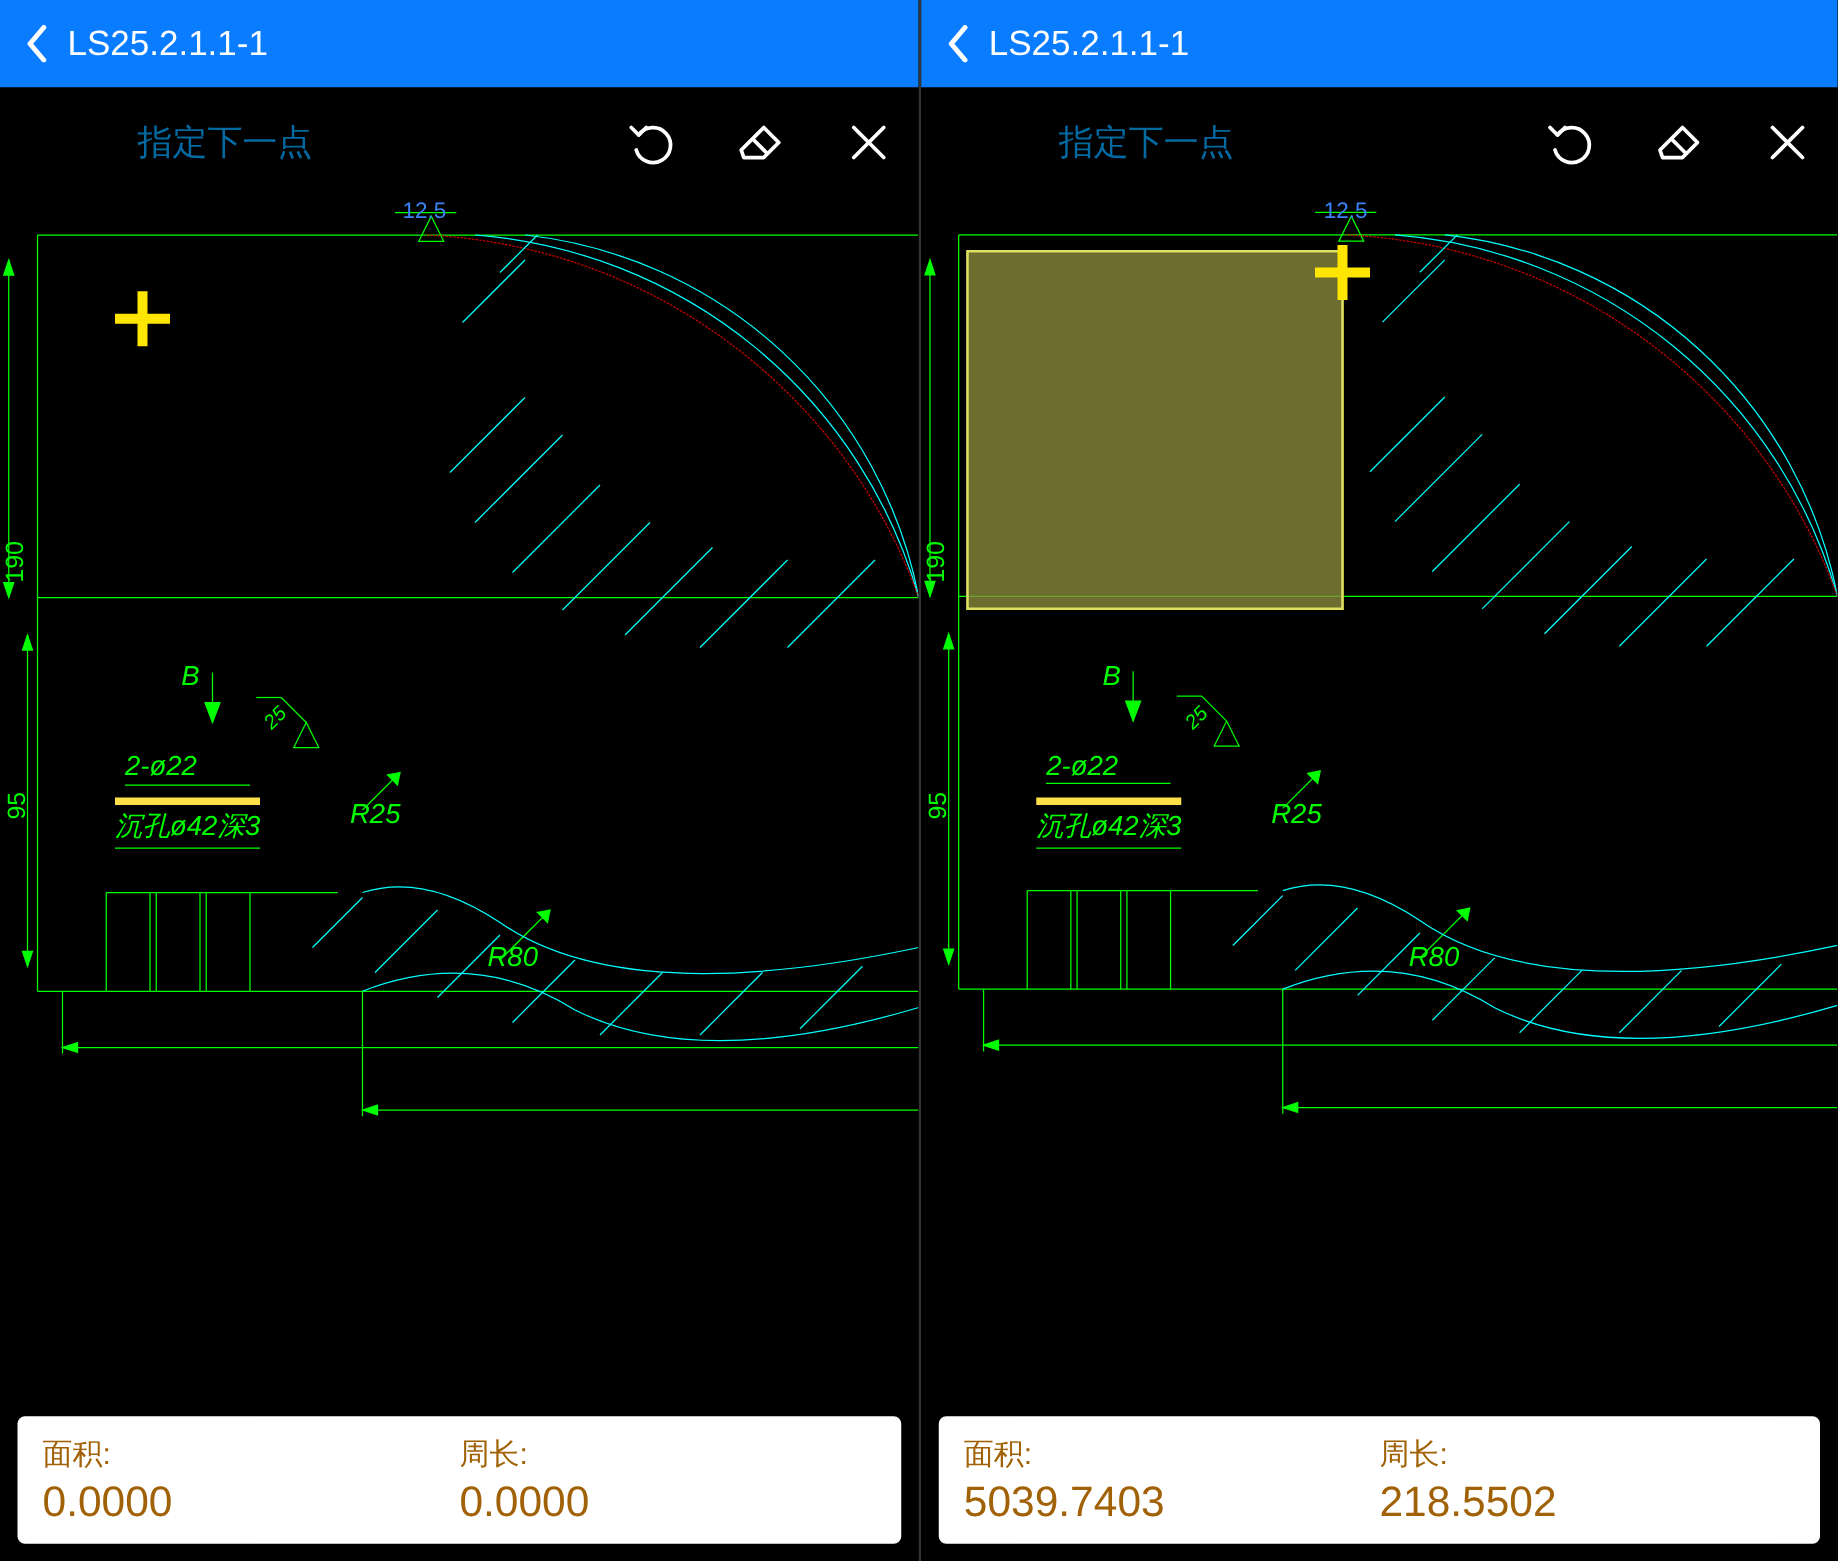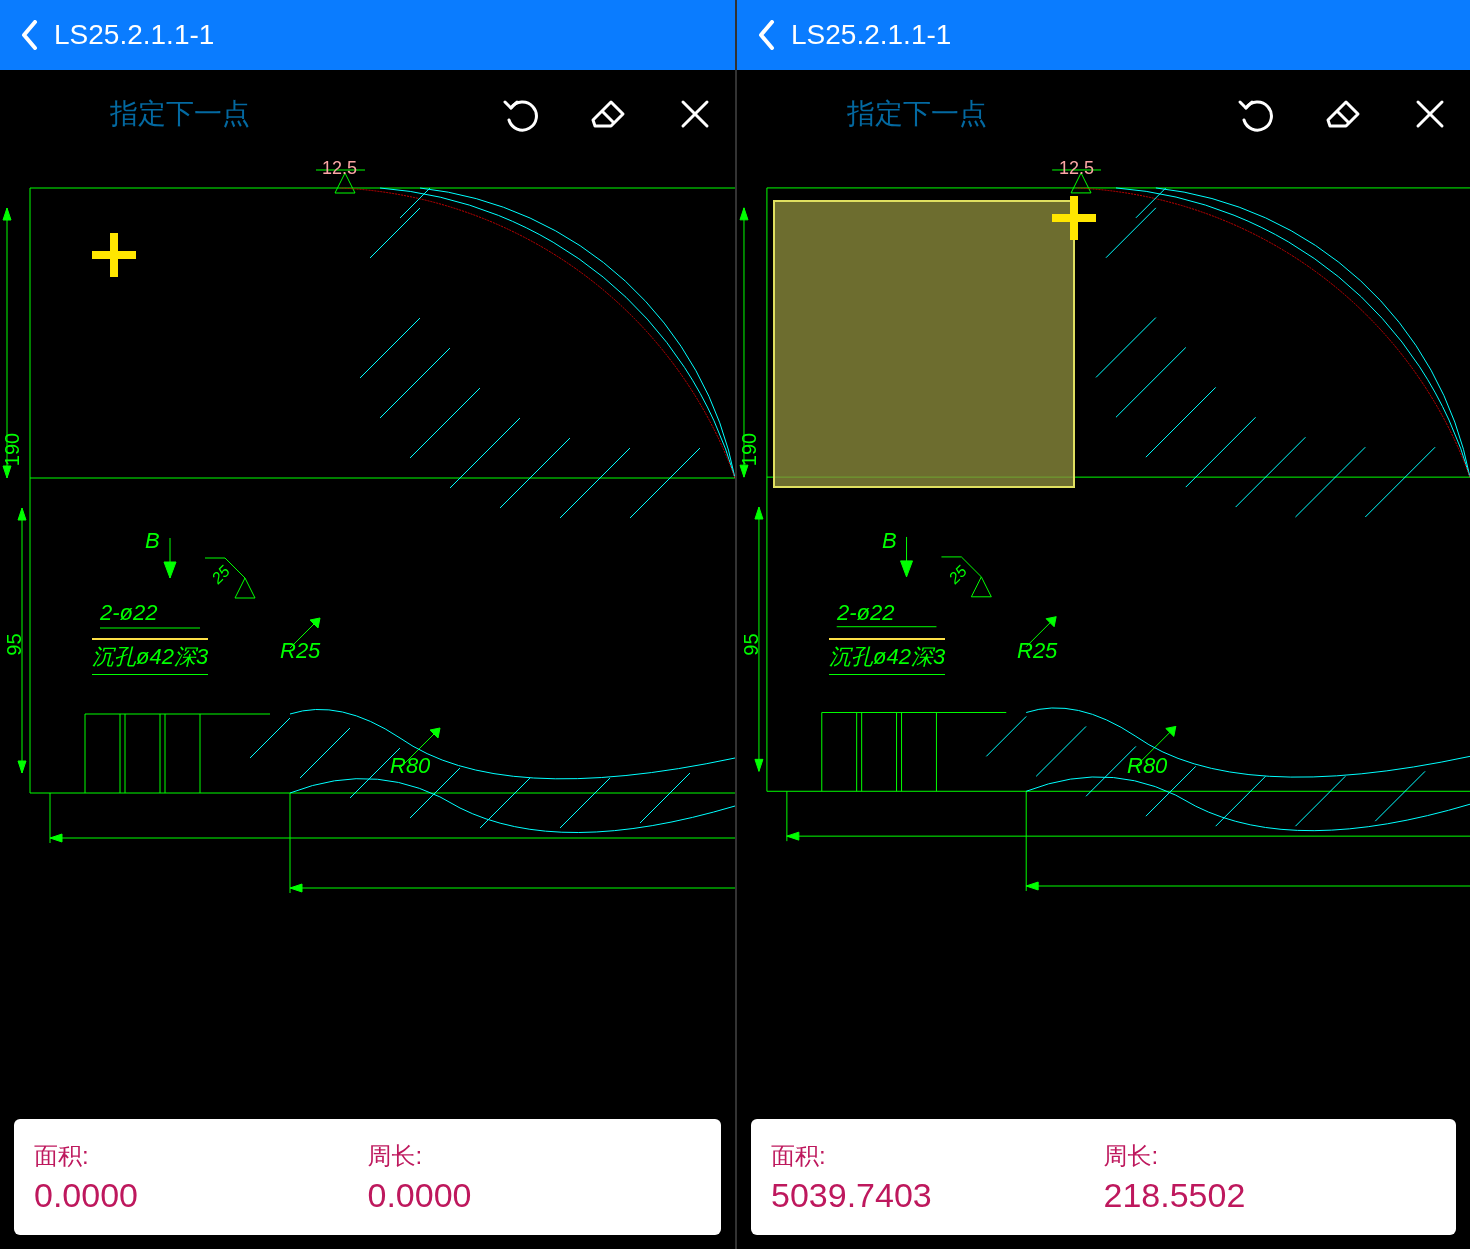--- a/index.html
+++ b/index.html
@@ -74,26 +74,26 @@
   .crosshair::before, .crosshair::after {
     content: "";
     position: absolute;
     background: #ffe600;
   }
   .crosshair::before { left: 0; top: 18px; width: 44px; height: 8px; }
   .crosshair::after  { left: 18px; top: 0; width: 8px; height: 44px; }
   .status-panel {
     position: absolute;
     left: 14px; right: 14px; bottom: 14px;
-    height: 116px;
+    height: 102px;
     background: #fff;
     border-radius: 6px;
     display: flex;
     padding: 10px 20px;
-    color: #be185d;
+    color: #a16207;
     font-size: 24px;
   }
   .status-col { flex: 1; display: flex; flex-direction: column; justify-content: center; gap: 4px;}
   .status-label { font-size: 24px; }
   .status-value { font-size: 34px; }
   .dim-label {
     position: absolute;
     color: #0f0;
     font-size: 20px;
     font-family: Arial, sans-serif;
@@ -102,32 +102,32 @@
     position: absolute;
     color: #0f0;
     font-size: 22px;
     font-style: italic;
   }
   .annot-script {
     position: absolute;
     color: #0f0;
     font-size: 22px;
     font-style: italic;
-    border-top: 2px solid #fde047;
+    border-top: 6px solid #fde047;
     border-bottom: 1px solid #0f0;
     padding: 2px 0;
   }
   .selection-poly {
     position: absolute;
     background: rgba(140,140,60,0.78);
     border: 2px solid #e0e060;
   }
   .surface-grey {
     position:absolute;
-    color:#fca5a5;
+    color:#3b82f6;
     font-size:18px;
   }
 </style>
 </head>
 <body>
 
 <div class="pane">
   <div class="header">
     <div class="back-chevron">
       <svg viewBox="0 0 20 30">

